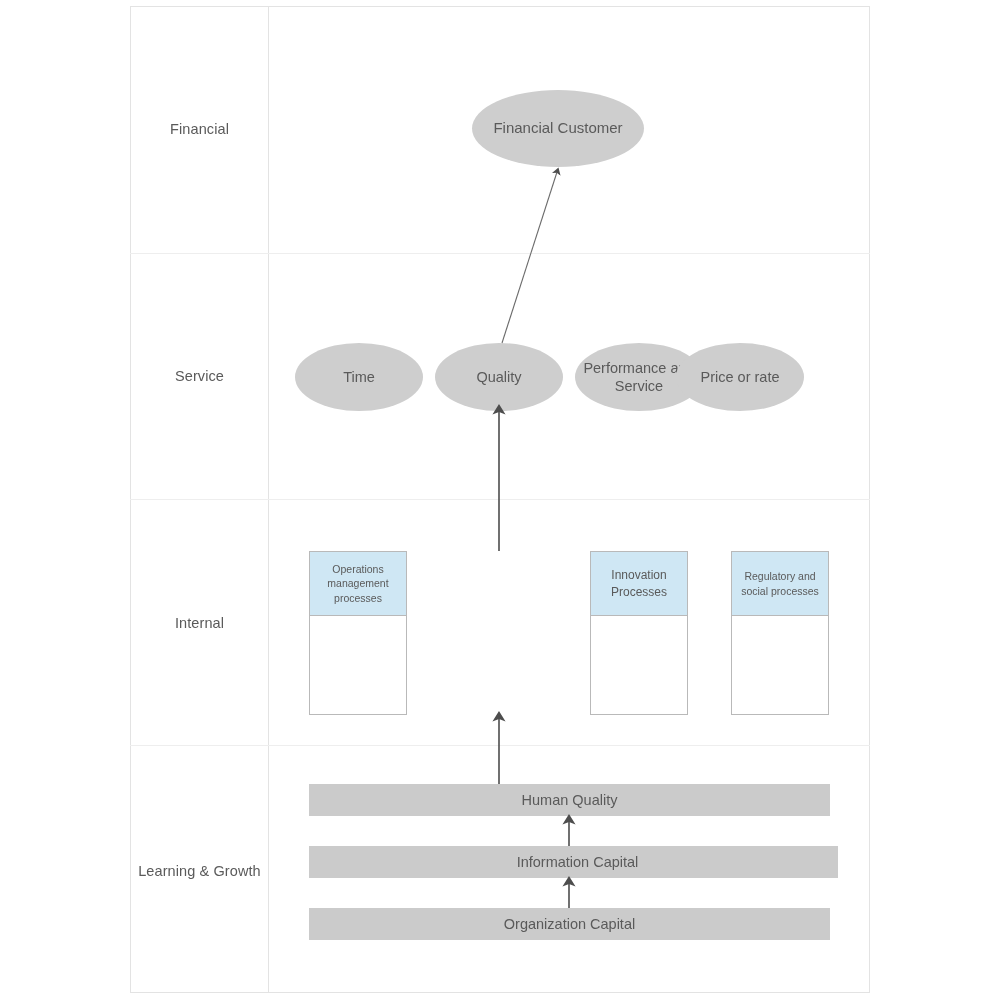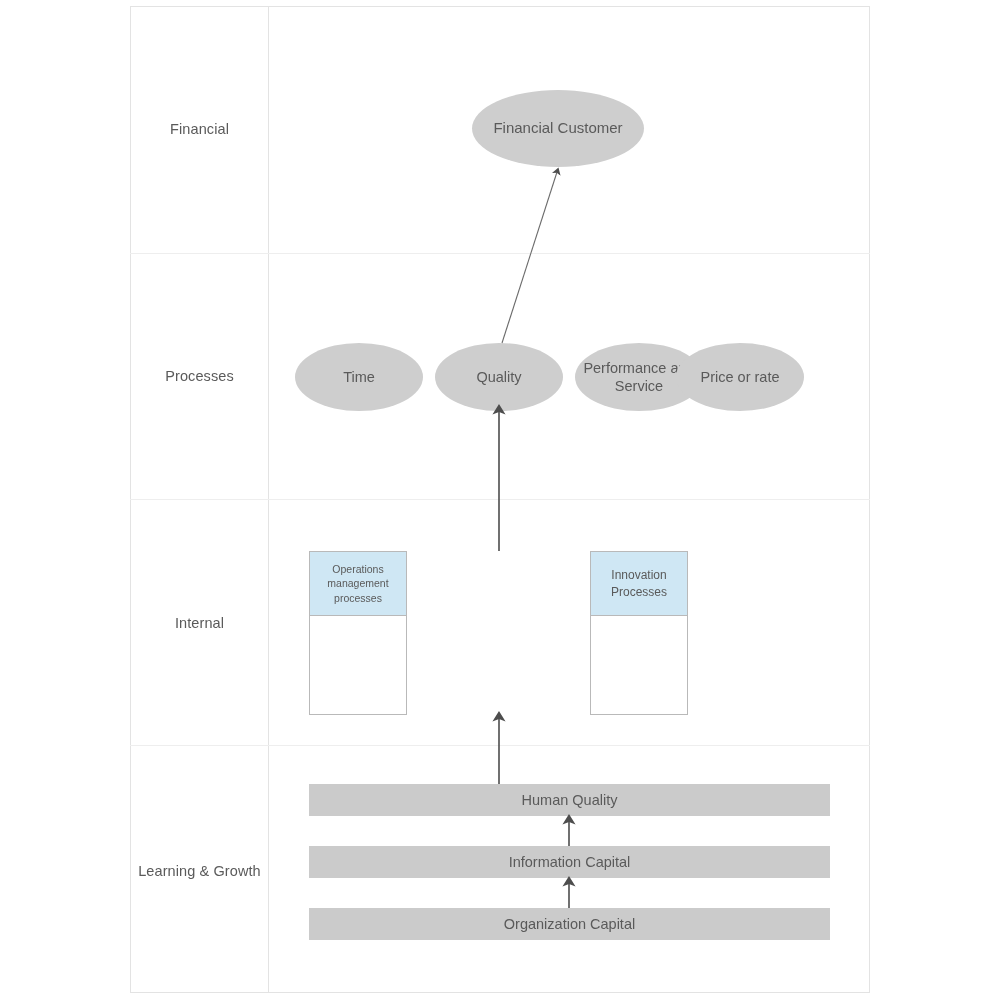--- a/index.html
+++ b/index.html
@@ -134,21 +134,21 @@
     width: 521px;
     height: 32px;
     background: #cbcbcb;
     display: flex;
     align-items: center;
     justify-content: center;
     font-size: 14.5px;
     color: #5a5a5a;
   }
   .bar-human { top: 784px; }
-  .bar-info  { top: 846px; }
+  .bar-info  { top: 846px; padding-left: 8px; }
   .bar-org   { top: 908px; }
 
   
   #arrows {
     position: absolute;
     left: 0;
     top: 0;
     width: 1000px;
     height: 1000px;
     pointer-events: none;
@@ -159,39 +159,43 @@
 
 <div id="canvas">
 
   <div class="frame"></div>
   <div class="vdivider"></div>
   <div class="hdivider d1"></div>
   <div class="hdivider d2"></div>
   <div class="hdivider d3"></div>
 
   <div class="row-label financial">Financial</div>
-  <div class="row-label customer">Processes</div>
+  <div class="row-label customer">Service</div>
   <div class="row-label internal">Internal</div>
   <div class="row-label learning">Learning &amp; Growth</div>
 
   <div class="ellipse ellipse-financial">Financial Customer</div>
 
   <div class="ellipse ellipse-customer e-time">Time</div>
   <div class="ellipse ellipse-customer e-quality">Quality</div>
   <div class="ellipse ellipse-customer e-perf">Performance and Service</div>
   <div class="ellipse ellipse-customer e-price">Price or rate</div>
 
   <div class="proc-box b1">
     <div class="proc-head">Operations management processes</div>
     <div class="proc-body"></div>
   </div>
   <div class="proc-box b3">
     <div class="proc-head big">Innovation Processes</div>
     <div class="proc-body"></div>
   </div>
+  <div class="proc-box b4">
+    <div class="proc-head">Regulatory and social processes</div>
+    <div class="proc-body"></div>
+  </div>
 
   <div class="cap-bar bar-human">Human Quality</div>
   <div class="cap-bar bar-info">Information Capital</div>
   <div class="cap-bar bar-org">Organization Capital</div>
 
   <svg id="arrows" viewBox="0 0 1000 1000">
     <defs>
       <marker id="ah" markerWidth="7" markerHeight="9" refX="2.2" refY="4.5" orient="auto" markerUnits="strokeWidth">
         <path d="M0,0.4 L6.6,4.5 L0,8.6 L1.5,4.5 Z" fill="#4d4d4d"></path>
       </marker>

